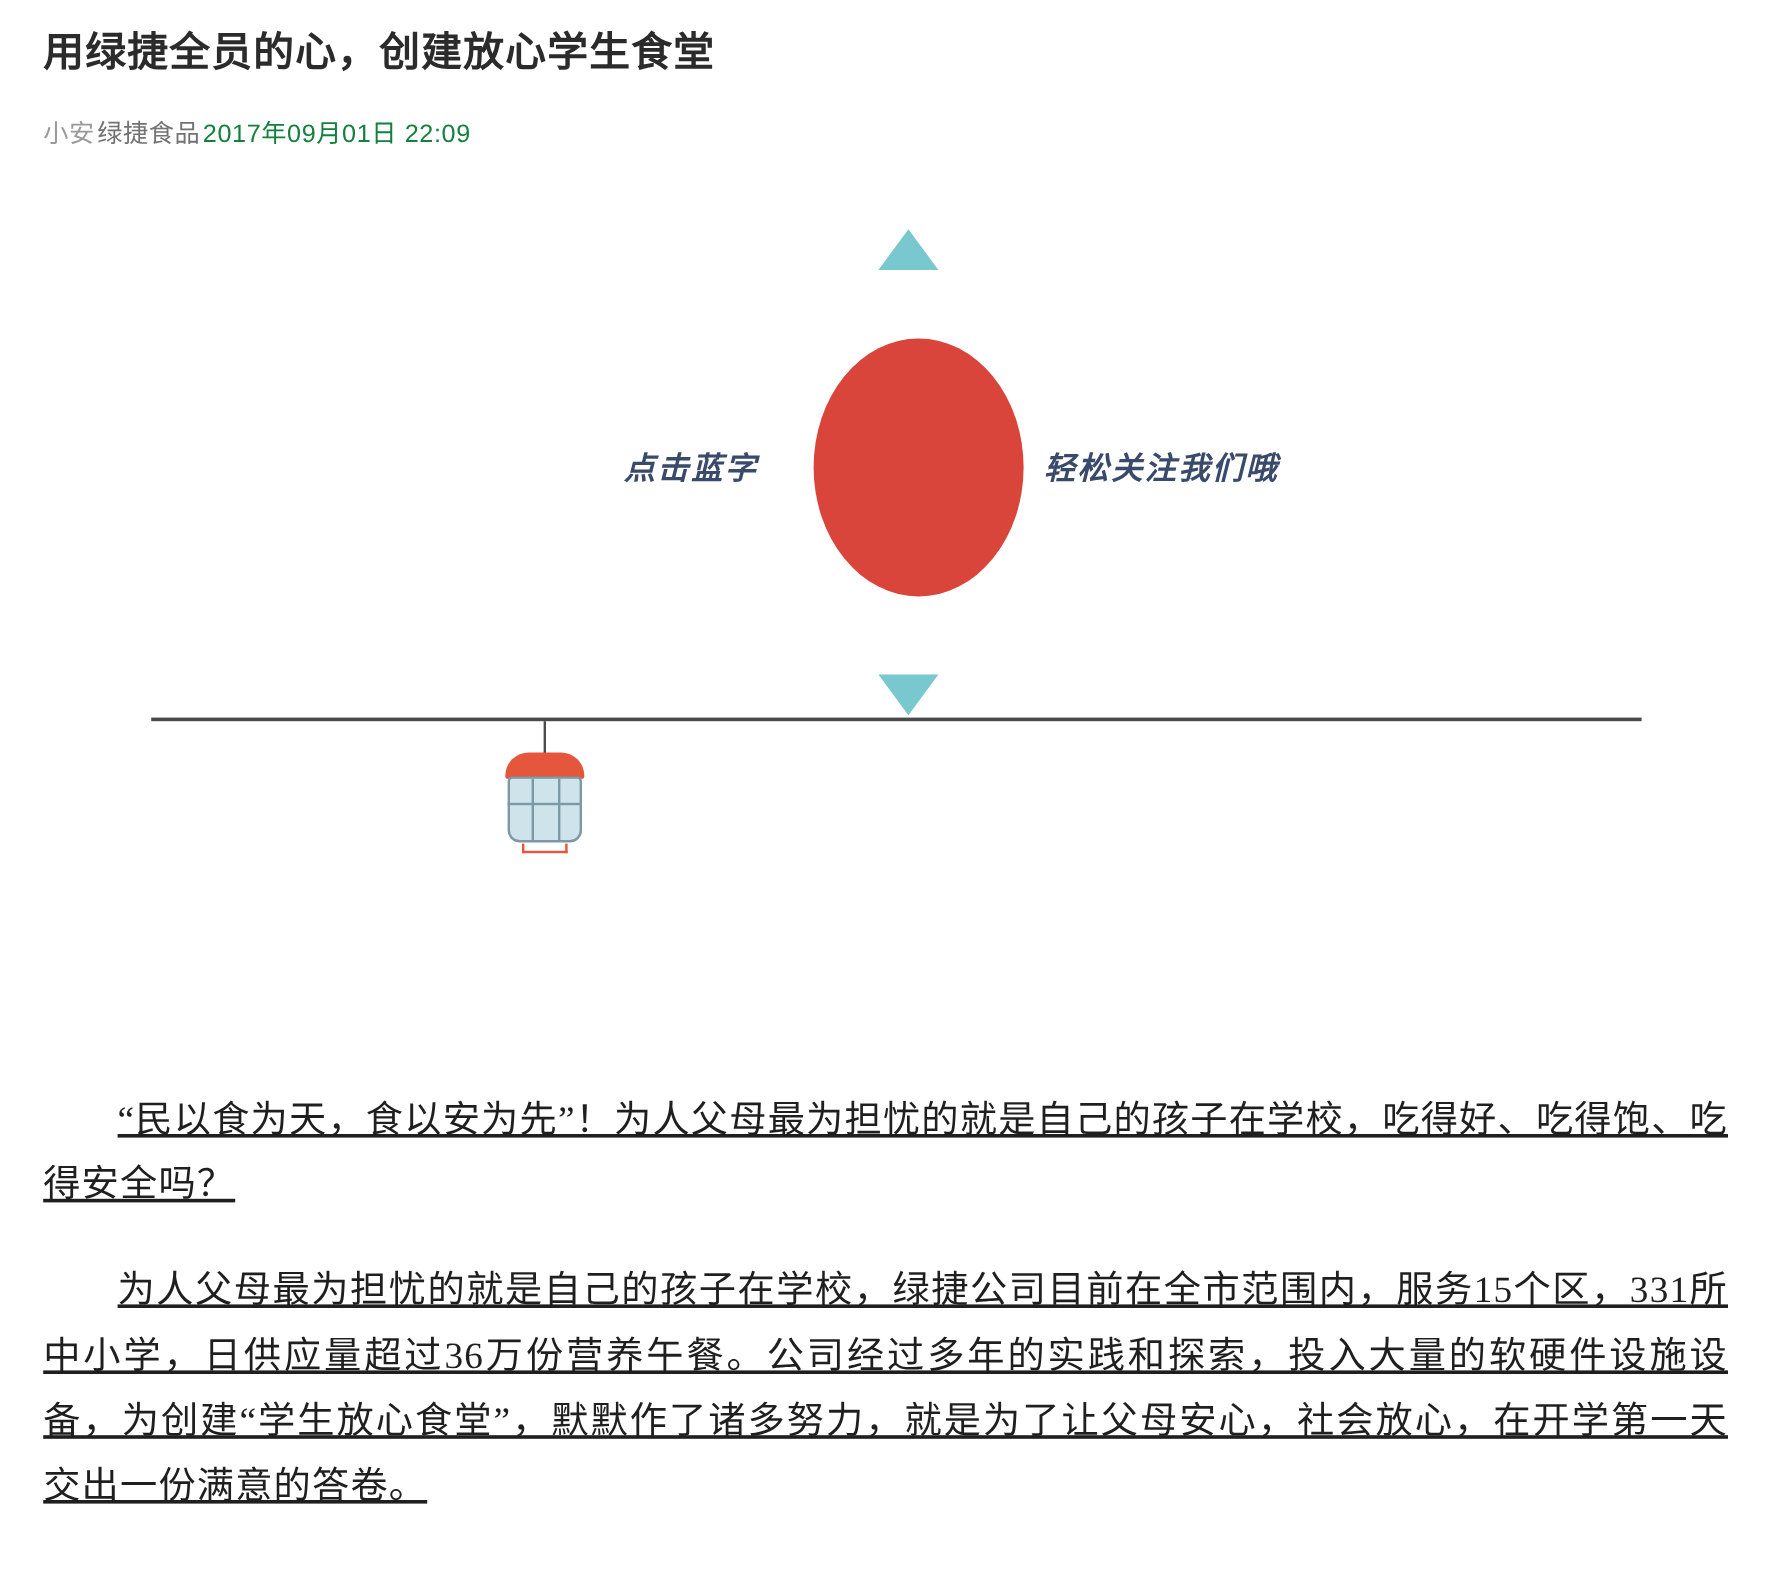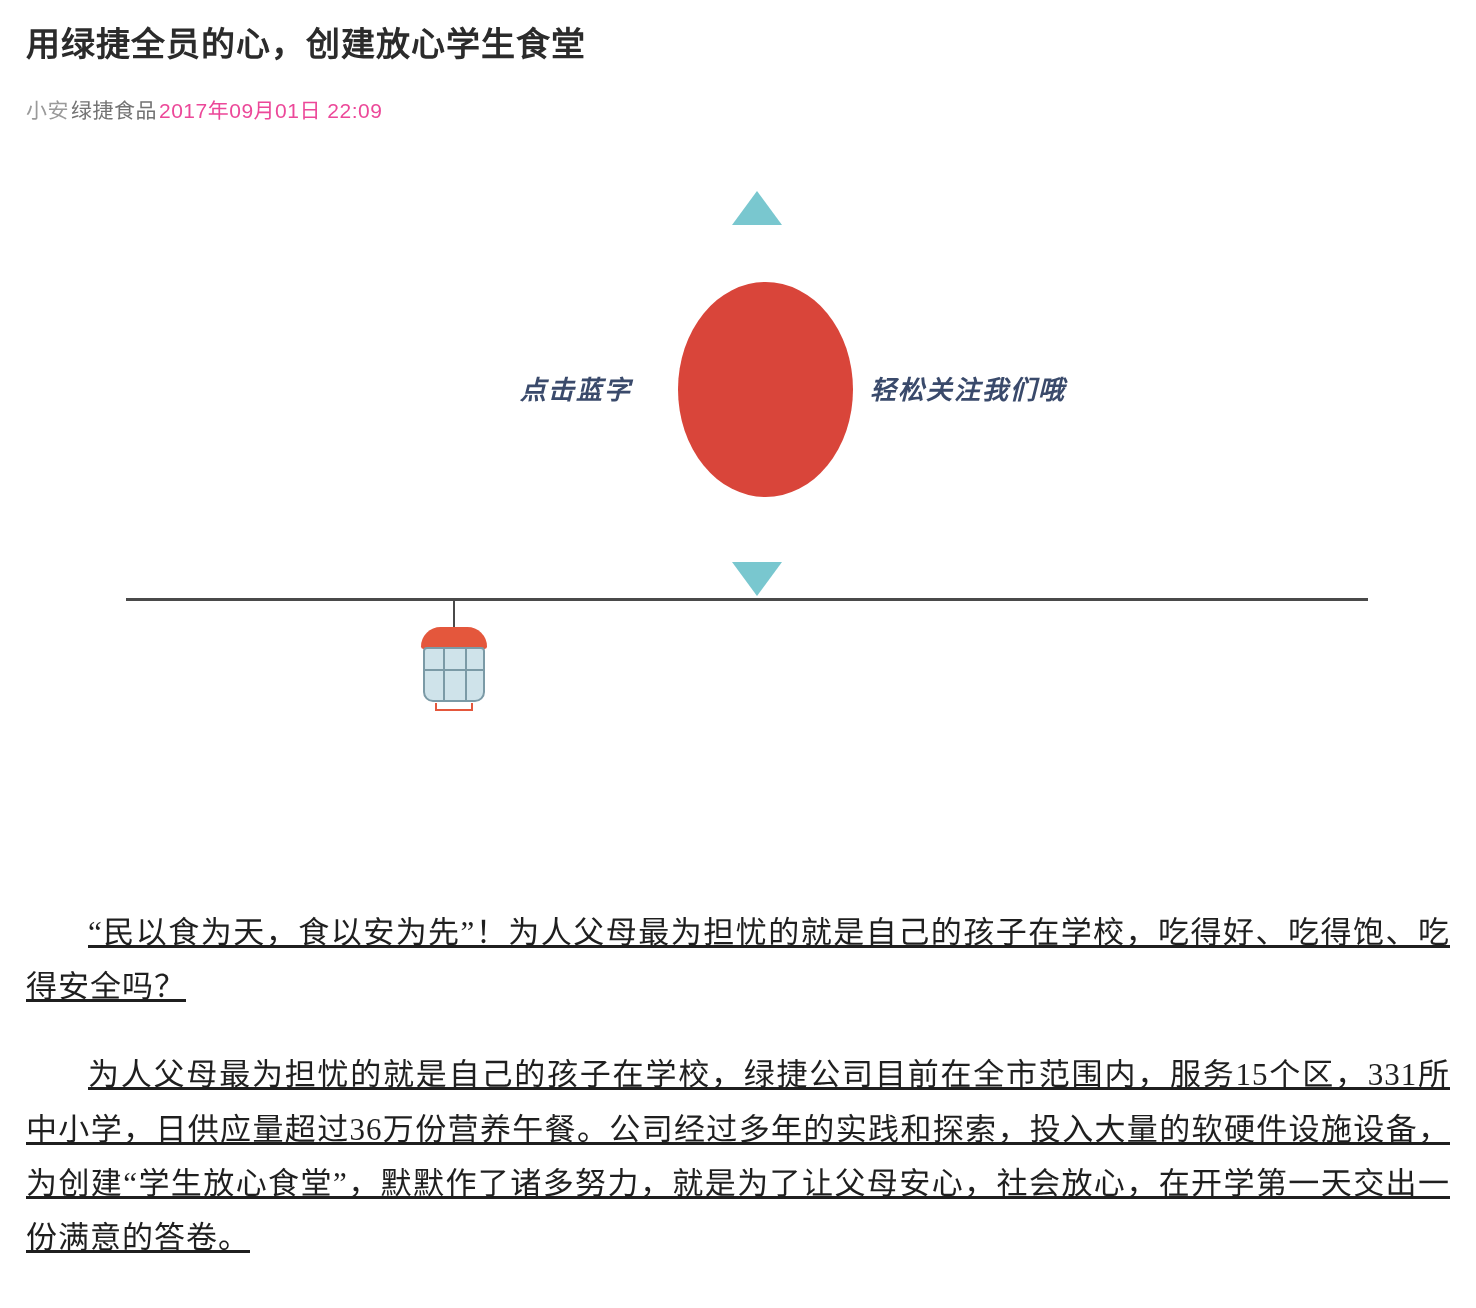--- a/index.html
+++ b/index.html
@@ -10,21 +10,21 @@
   body {
     width: 1476px;
     min-height: 1308px;
     font-family: "Liberation Sans", "DejaVu Sans", sans-serif;
     color: #2b2b2b;
     -webkit-font-smoothing: antialiased;
   }
   .page {
     width: 1476px;
     box-sizing: border-box;
-    padding: 0 26px;
+    padding: 0 36px;
   }
   .article-title {
     font-size: 34px;
     font-weight: bold;
     letter-spacing: 1px;
     color: #2b2b2b;
     margin: 22px 0 0 0;
     line-height: 1.35;
     font-family: "Liberation Sans", "DejaVu Sans", sans-serif;
   }
@@ -32,21 +32,21 @@
     margin-top: 26px;
     display: flex;
     align-items: center;
     gap: 2px;
     font-size: 21px;
     color: #9a9a9a;
     letter-spacing: 0.5px;
   }
   .meta-author { color: #9a9a9a; }
   .meta-account { color: #737373; }
-  .meta-date { color: #ec4899; text-align: right; }
+  .meta-date { color: #15803d; text-align: right; }
 
   
   .banner {
     position: relative;
     height: 700px;
     margin-top: 40px;
   }
   .banner-inner {
     position: relative;
     width: 1296px;

